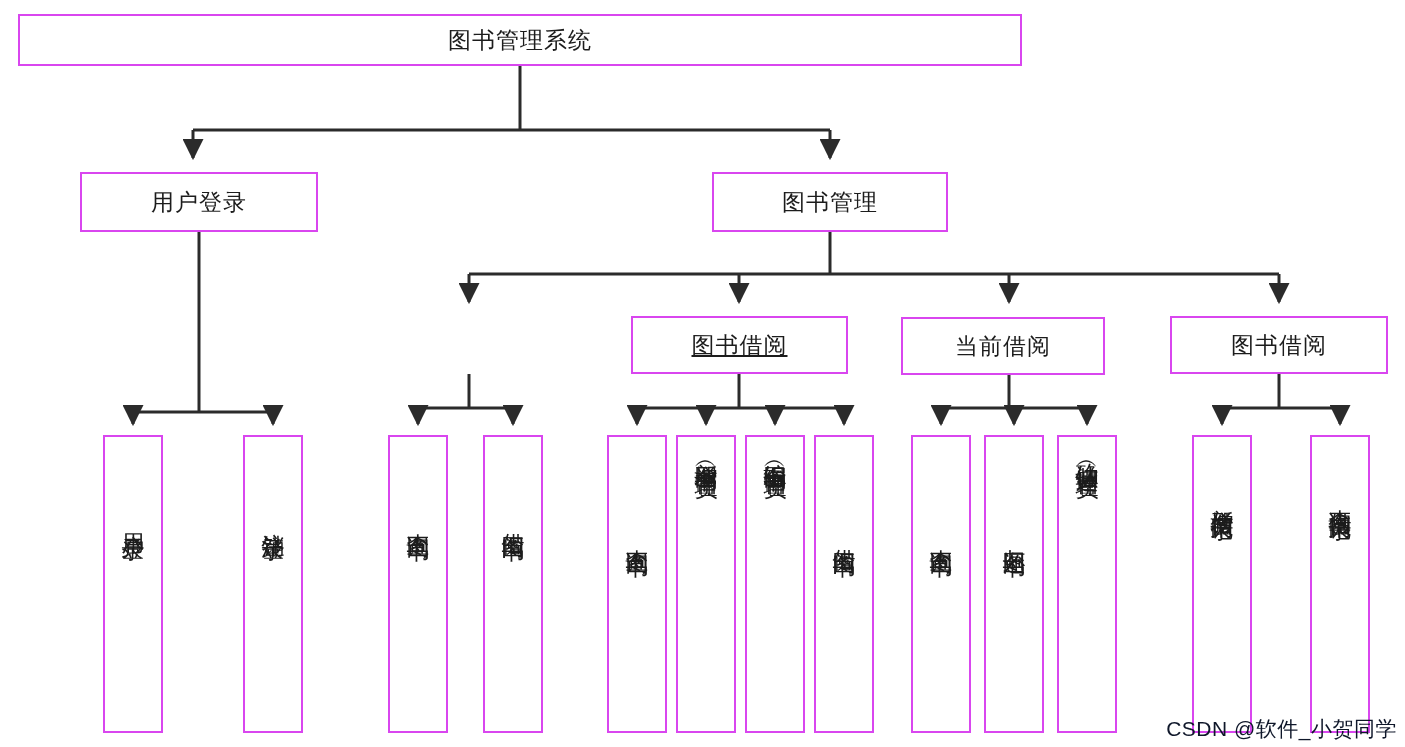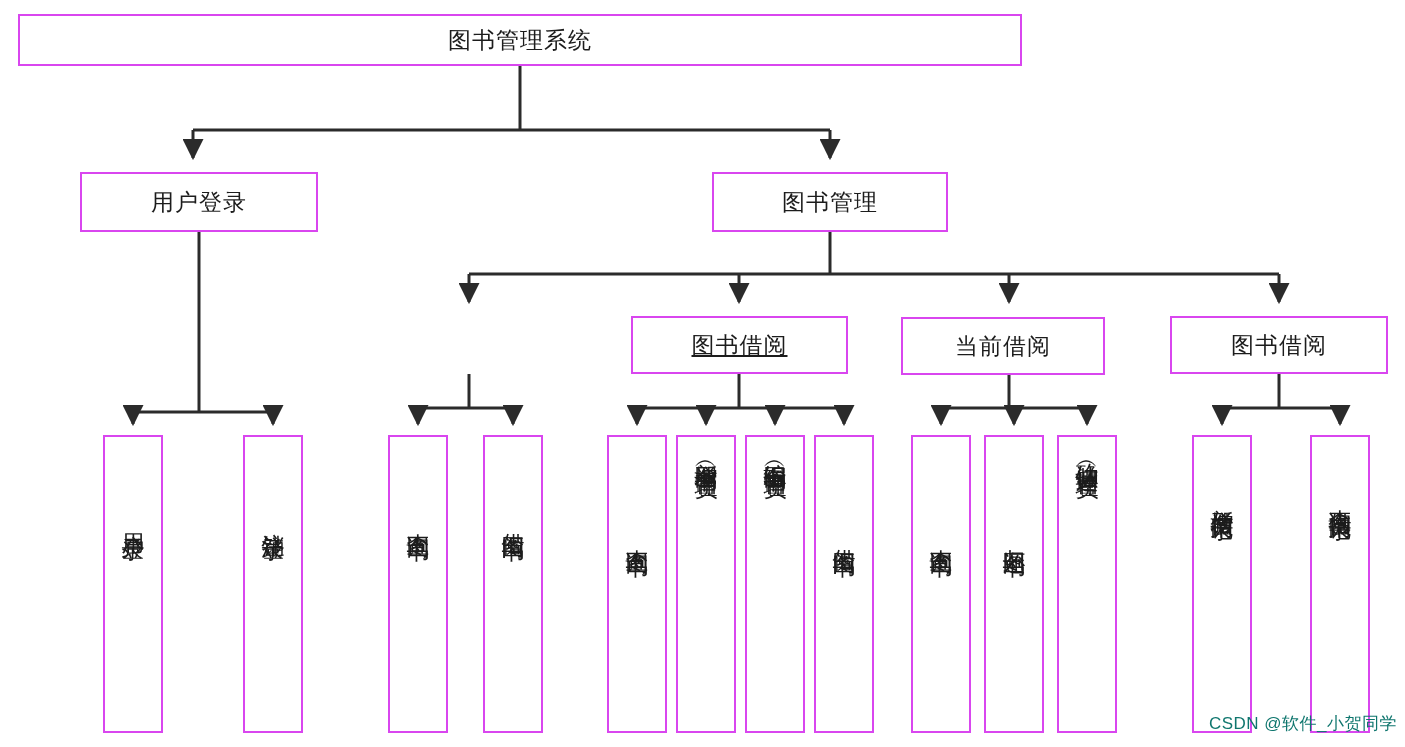--- a/index.html
+++ b/index.html
@@ -60,23 +60,23 @@
   }
   .node.vert.top .vlabel {
     margin-top: 2px;
   }
   .node.vert.near .vlabel {
     margin-top: 48px;
   }
   .watermark {
     position: absolute;
     right: 8px;
-    bottom: 12px;
-    font-size: 17px;
-    color: #0f766e;
+    bottom: 4px;
+    font-size: 21px;
+    color: #0f172a;
     letter-spacing: 0.5px;
     white-space: nowrap;
   }
 </style>
 </head>
 <body>
 
 <div id="canvas">
 
   <svg id="wires" viewBox="0 0 1405 747" width="1405" height="747">

